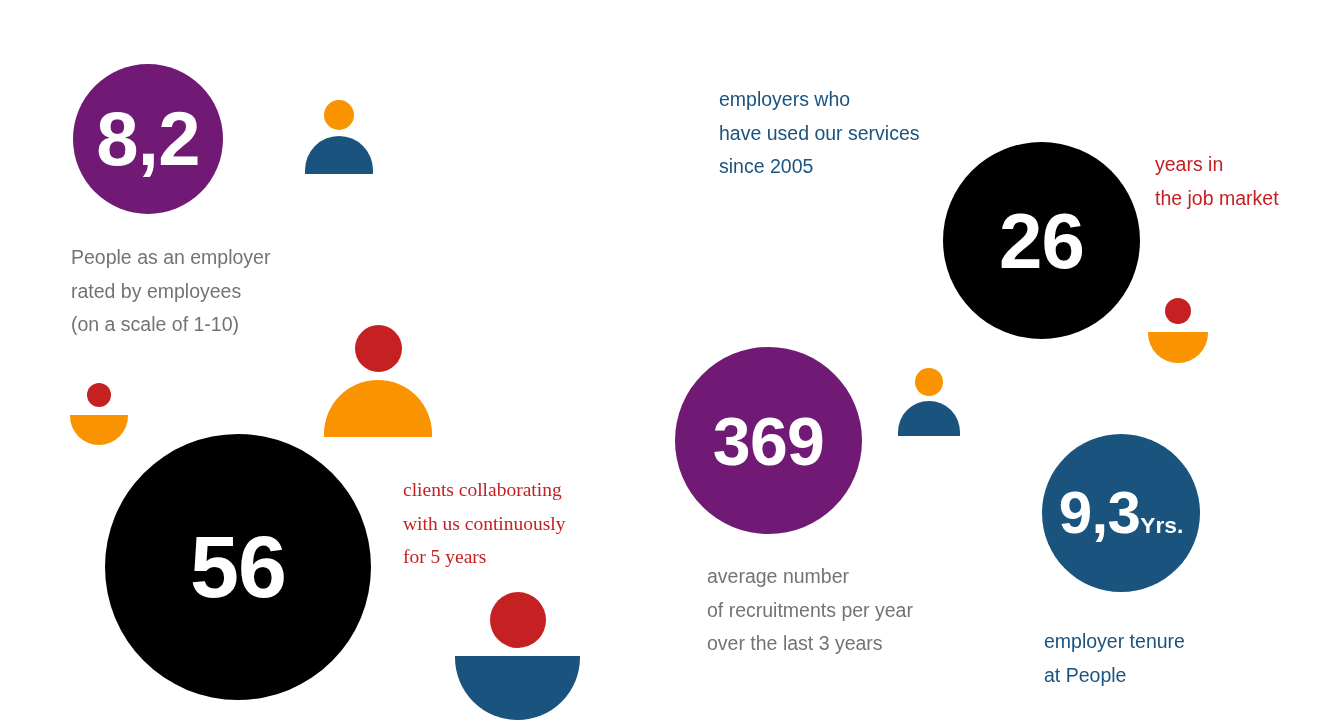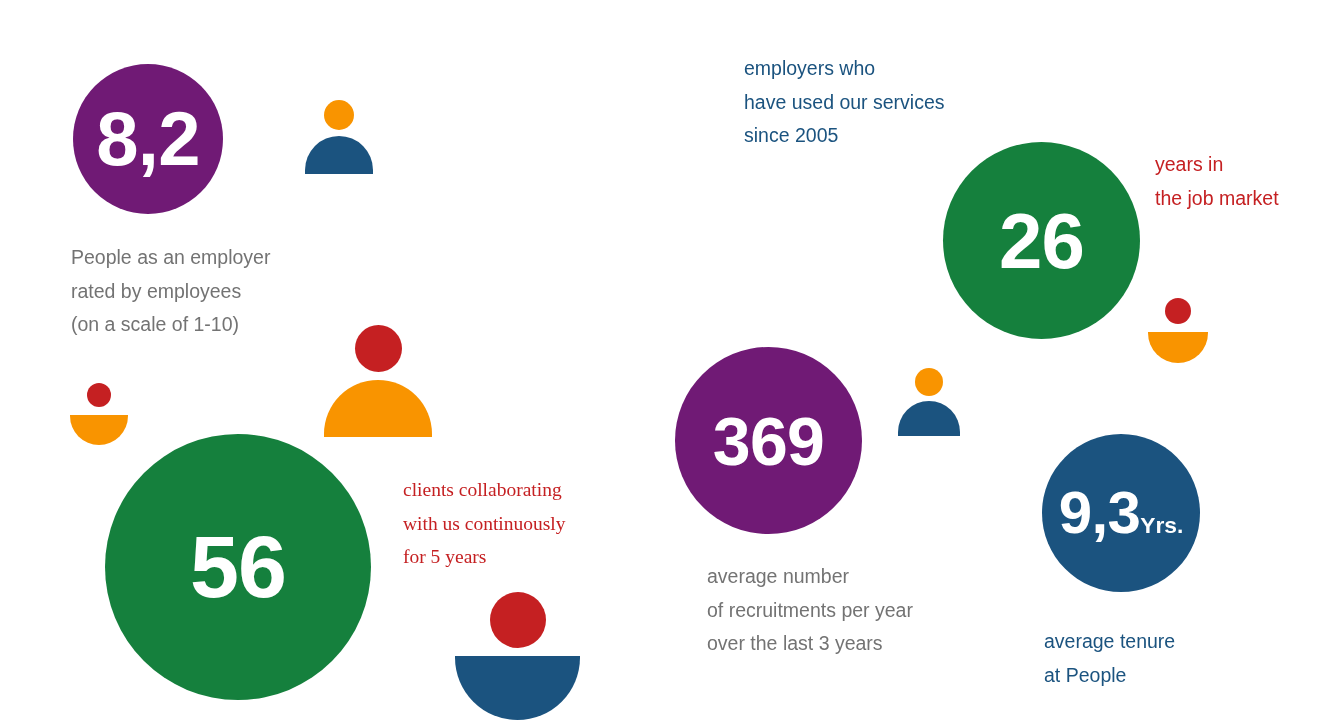--- a/index.html
+++ b/index.html
@@ -23,21 +23,21 @@
     display: flex;
     align-items: center;
     justify-content: center;
     color: #ffffff;
     font-weight: bold;
     line-height: 1;
     letter-spacing: -0.01em;
   }
   .c-orange { background: #701a75; }
   .c-blue   { background: #1B537F; }
-  .c-red    { background: #15803d; }
+  .c-red    { background: #000000; }
 
   .stat-value {
     display: inline-block;
     white-space: nowrap;
   }
   .stat-suffix {
     font-size: 0.38em;
     font-weight: bold;
     vertical-align: baseline;
     letter-spacing: 0;
@@ -76,21 +76,21 @@
 
 <div id="canvas">
 
   <div class="stat-circle c-orange" style="left:73px; top:64px; width:150px; height:150px; font-size:76px;">
     <span class="stat-value">8,2</span>
   </div>
   <div class="caption t-orange" style="left:71px; top:241px; width:300px;">People as an employer
 rated by employees
 (on a scale of 1-10)</div>
 
-  <div class="caption t-blue" style="left:719px; top:52px; width:300px;margin-left:25px;">employers who
+  <div class="caption t-blue" style="left:719px; top:83px; width:300px;">employers who
 have used our services
 since 2005</div>
 
   <div class="stat-circle c-red" style="left:943px; top:142px; width:197px; height:197px; font-size:78px;">
     <span class="stat-value">26</span>
   </div>
   <div class="caption t-red" style="left:1155px; top:148px; width:200px;">years in
 the job market</div>
 
   <div class="stat-circle c-red" style="left:105px; top:434px; width:266px; height:266px; font-size:88px;">
@@ -105,21 +105,21 @@
   </div>
   <div class="caption t-orange" style="left:707px; top:560px; width:300px;">average number
 of recruitments per year
 over the last 3 years</div>
 
   <div class="stat-circle c-blue" style="left:1042px; top:434px; width:158px; height:158px; font-size:60px;">
     <span class="stat-value">
       <span>9,3</span><span class="stat-suffix">Yrs.</span>
     </span>
   </div>
-  <div class="caption t-blue" style="left:1044px; top:625px; width:240px;">average tenure
+  <div class="caption t-blue" style="left:1044px; top:625px; width:240px;">employer tenure
 at People</div>
 
   <div class="person" style="left:305px; top:100px; width:68px; height:78px;">
     <span class="head" style="left:19px; top:0; width:30px; height:30px; background:#F99400;"></span>
     <span class="body" style="left:0; top:36px; width:68px; height:38px; background:#1B537F;"></span>
   </div>
 
   <div class="person" style="left:324px; top:325px; width:108px; height:112px;">
     <span class="head" style="left:31px; top:0; width:47px; height:47px; background:#C52022;"></span>
     <span class="body" style="left:0; top:55px; width:108px; height:57px; background:#F99400;"></span>

